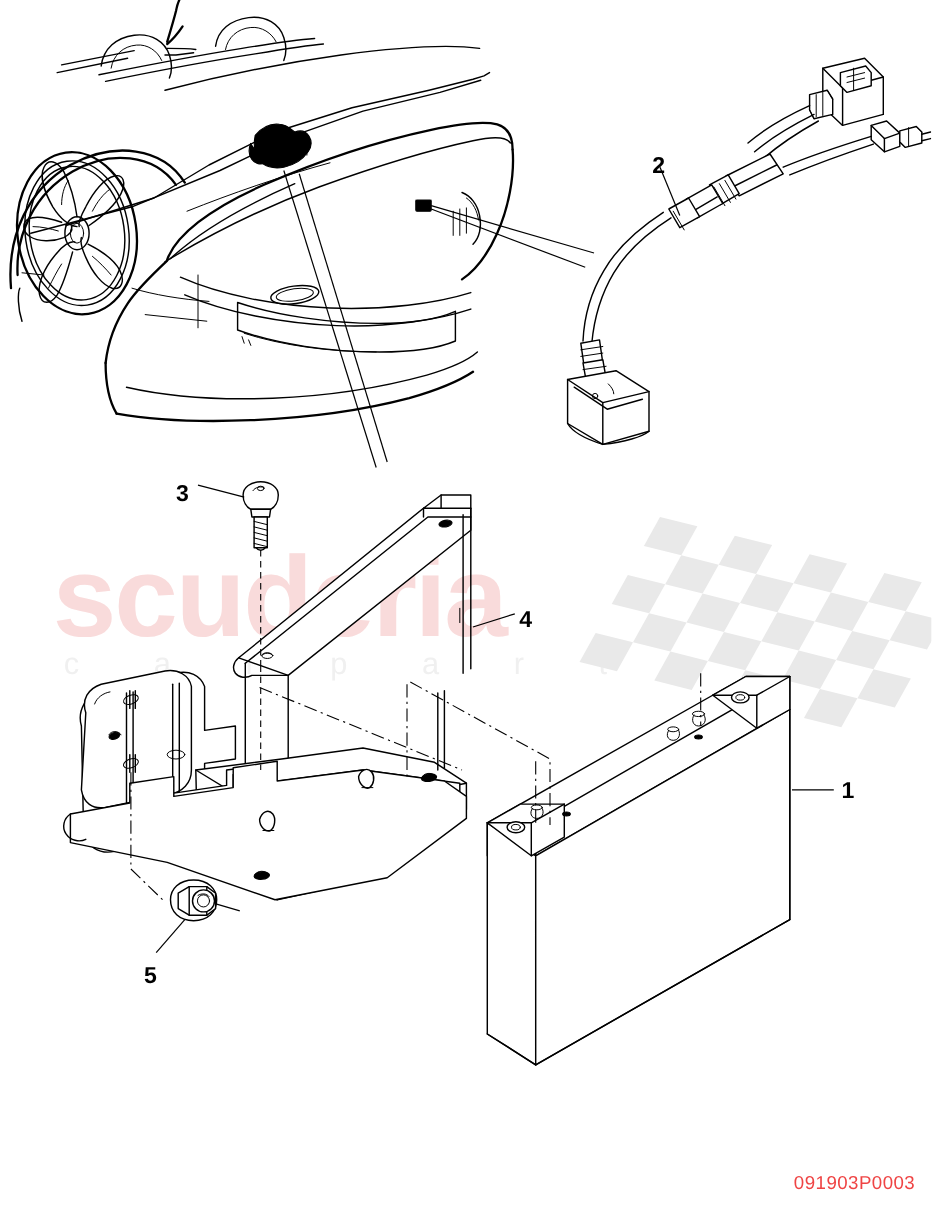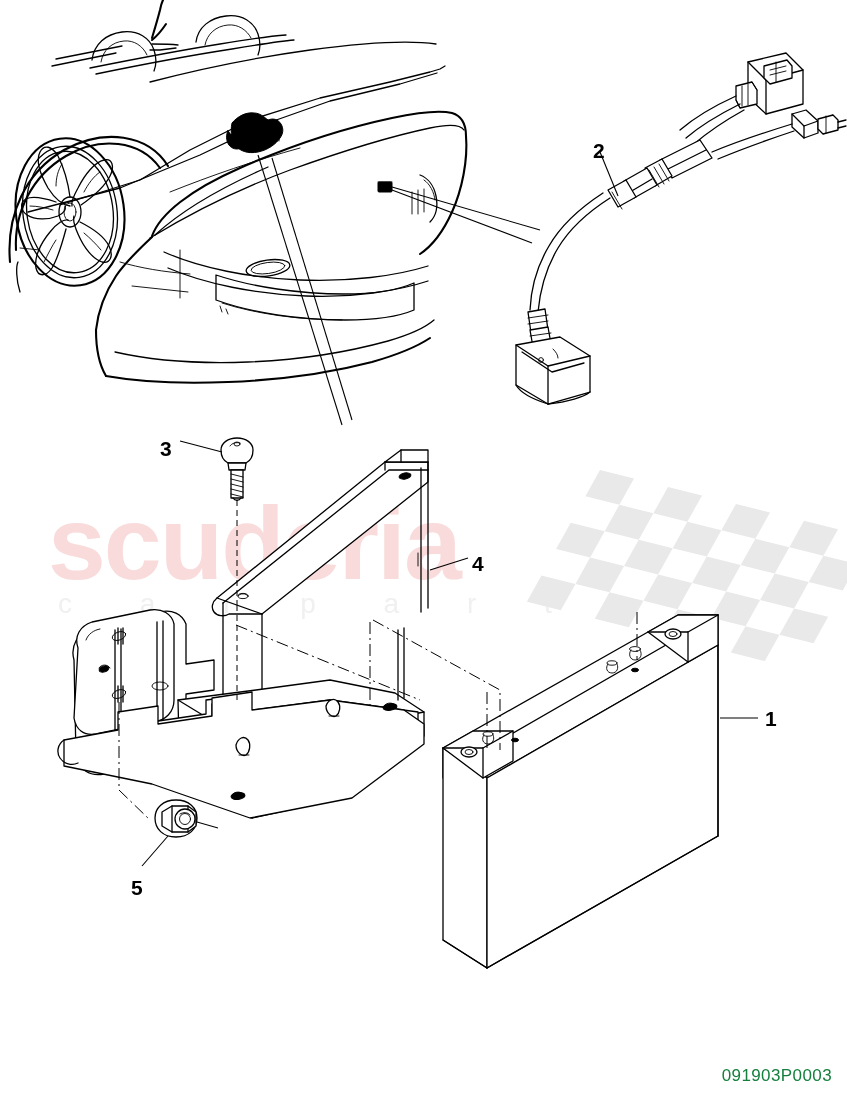--- a/index.html
+++ b/index.html
@@ -54,21 +54,21 @@
     font-weight: bold;
     color: #000000;
     font-family: "Liberation Sans", sans-serif;
     line-height: 1;
   }
   .diagram-code {
     position: absolute;
     right: 15px;
     bottom: 14px;
     font-size: 17px;
-    color: #15803d;
+    color: #ef4444;
     letter-spacing: 0.4px;
     font-family: "Liberation Sans", sans-serif;
     margin-top: 28px;
   }
 </style>
 </head>
 <body>
 
 <div id="page">
 

